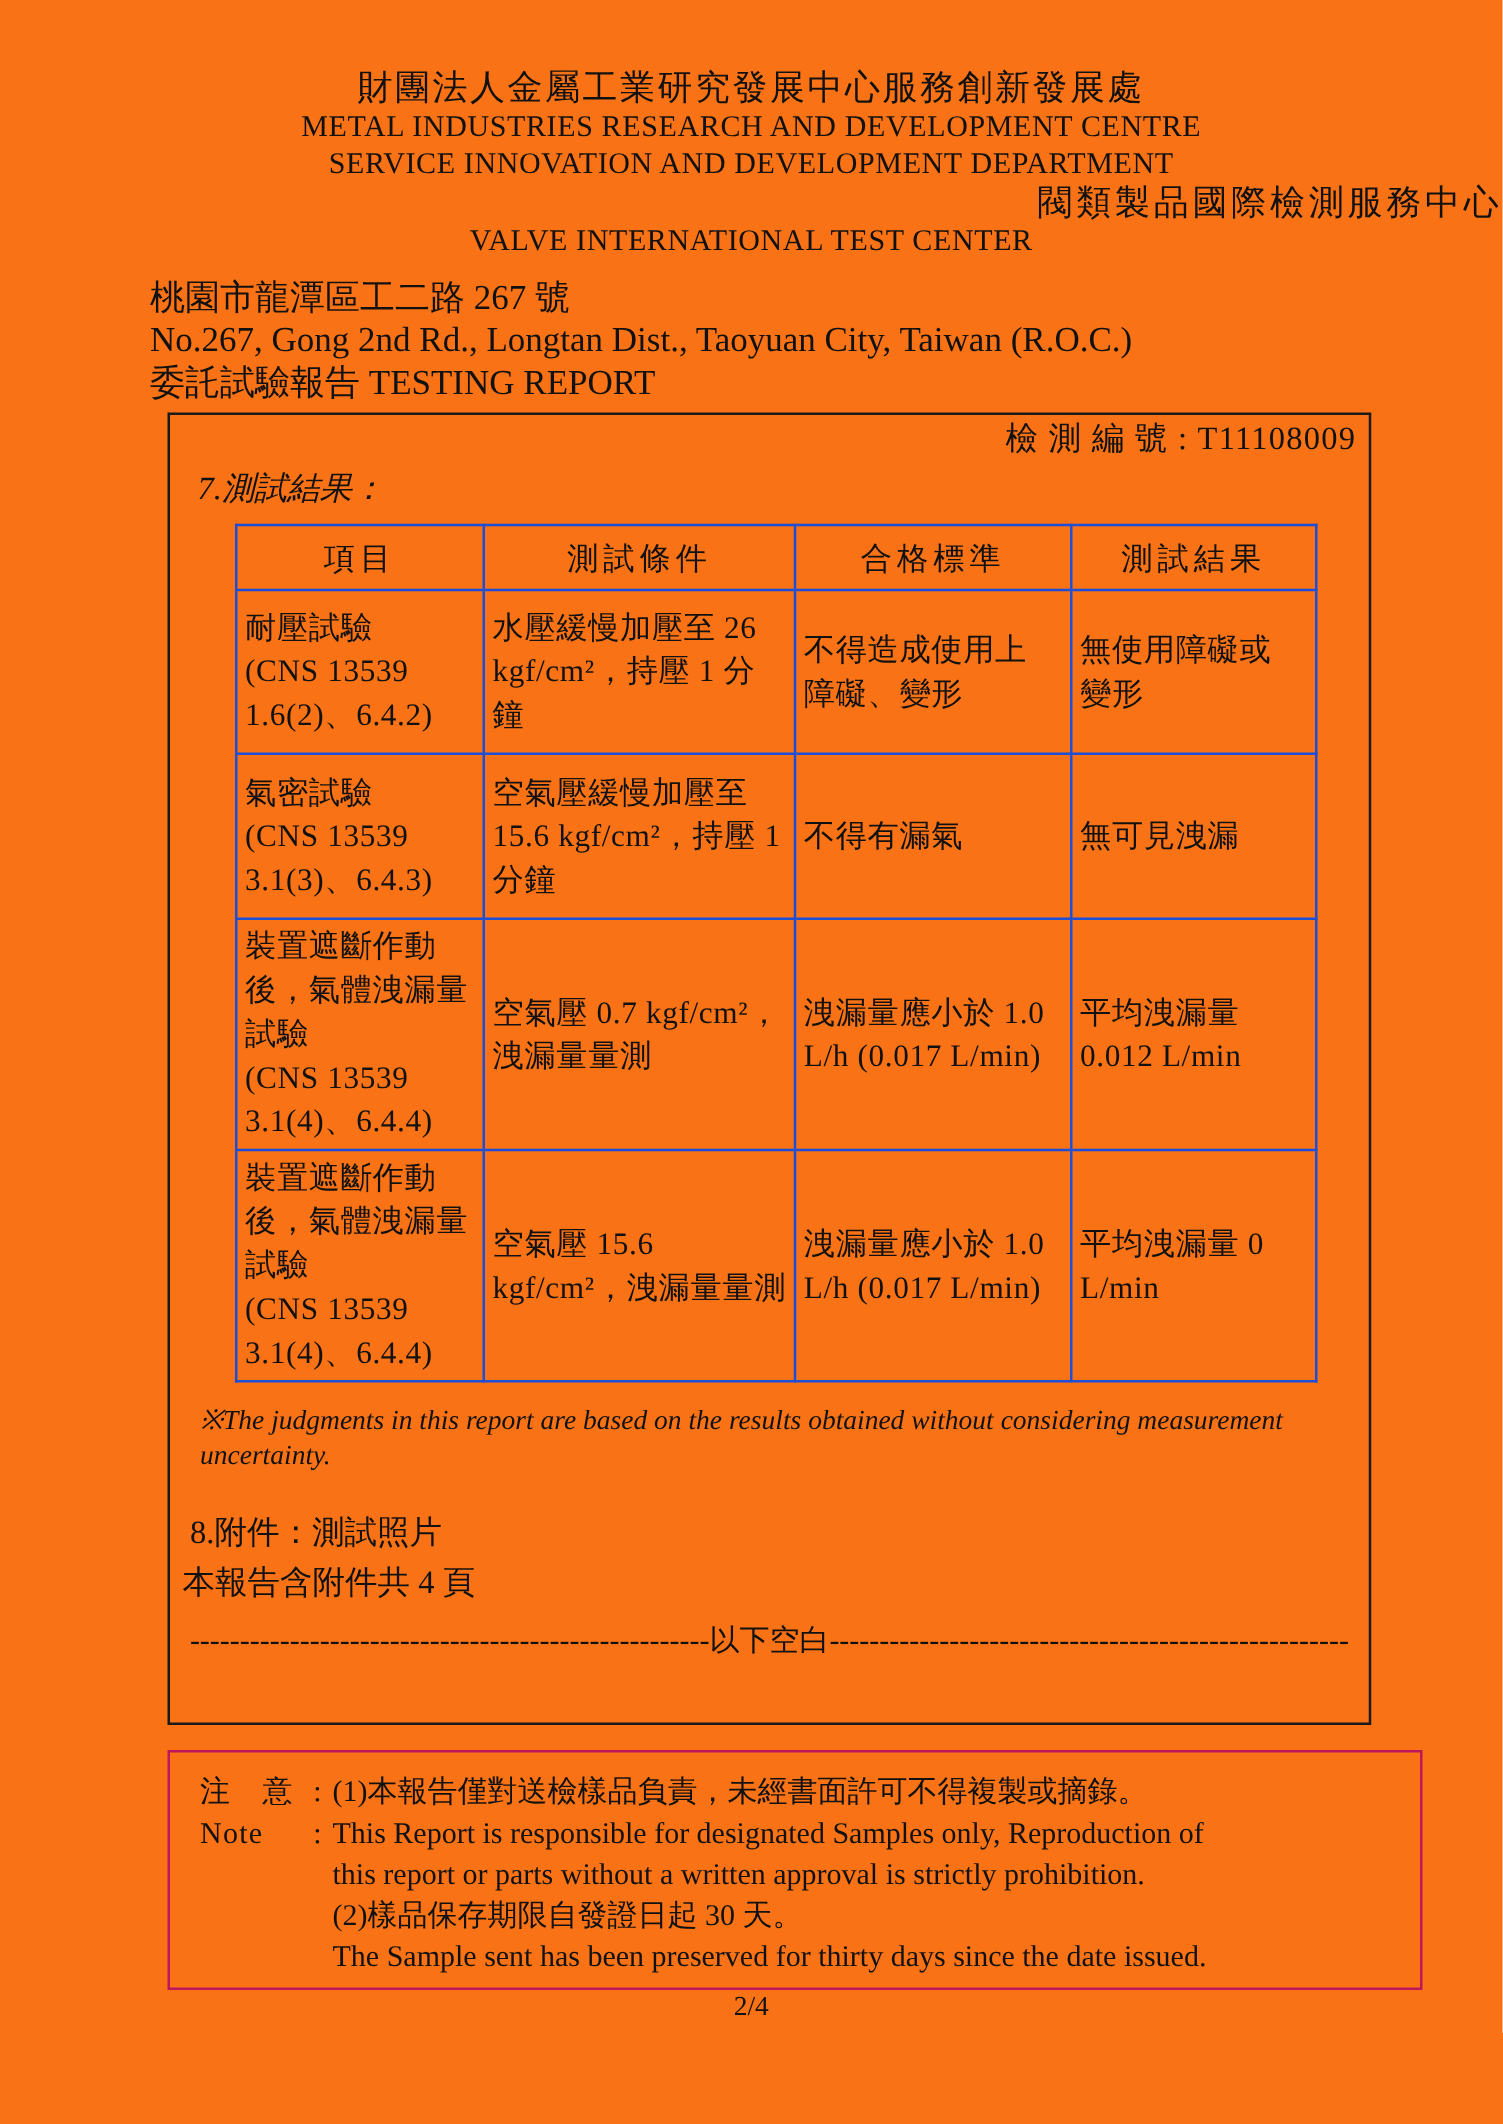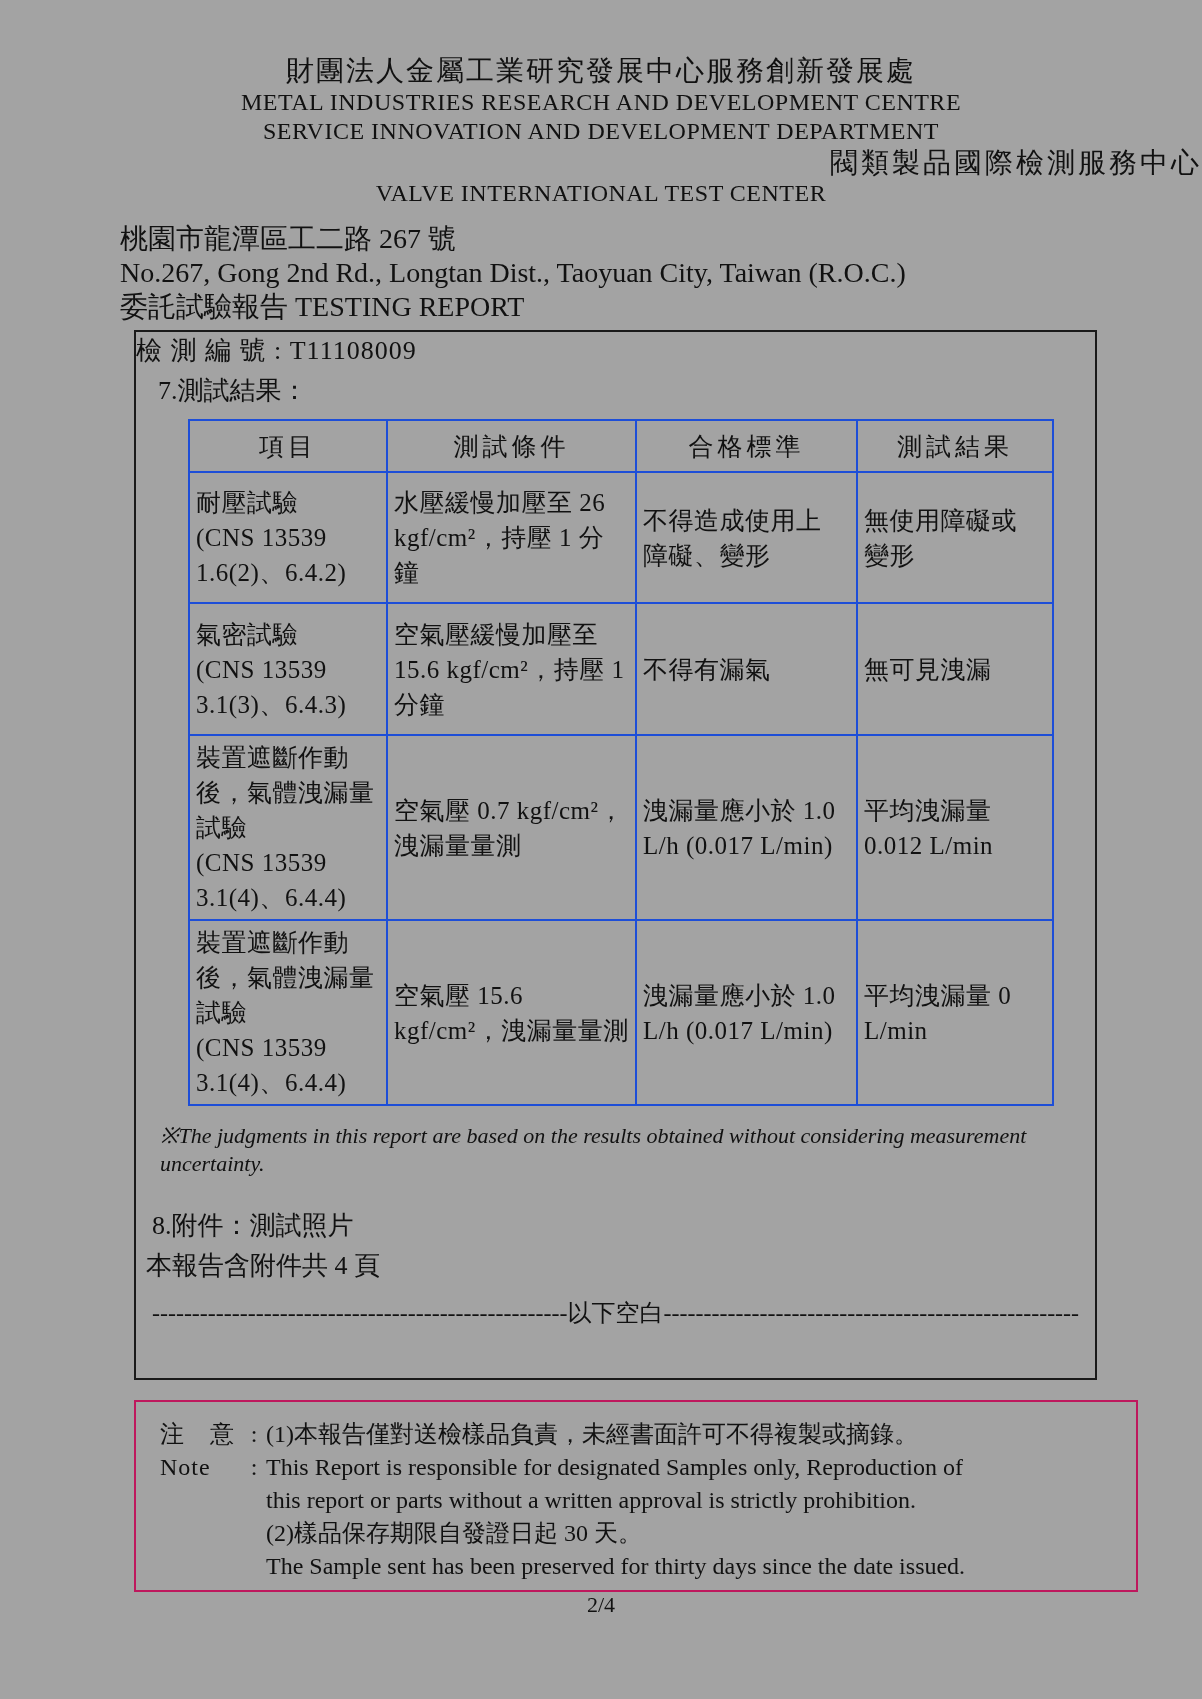--- a/index.html
+++ b/index.html
@@ -1,21 +1,21 @@
 <!DOCTYPE html>
 <html><head>
 <meta charset="utf-8">
 <style>
   html, body { margin: 0; padding: 0; background: #e8e8e8; }
   .page {
     position: relative;
     width: 1202px;
     height: 1699px;
     margin: 0 auto;
-    background: #a3a3a3;
+    background: #f97316;
     color: #111111;
     font-family: "Liberation Serif", "DejaVu Serif", serif;
     overflow: hidden;
   }
   
   .letterhead { text-align: center; padding-top: 54px; }
   .lh-zh-1 { font-size: 28px; line-height: 34px; letter-spacing: 2px; }
   .lh-en   { font-size: 24px; line-height: 29px; letter-spacing: 0.5px; }
   .lh-zh-2 { font-size: 28px; line-height: 33px; letter-spacing: 3px; text-align: right; }
 
@@ -24,26 +24,27 @@
 
   
   .report-box {
     box-sizing: border-box;
     margin: 6px 0 0 134px;
     width: 963px;
     height: 1050px;
     border: 2px solid #1a1a1a;
   }
   .report-no {
+    text-align: right;
     font-size: 26px;
     line-height: 32px;
     padding: 3px 10px 0 0;
     letter-spacing: 1px;
   }
-  .sec7-title { font-size: 26px; margin: 6px 0 0 22px; line-height: 36px; }
+  .sec7-title { font-size: 26px; margin: 6px 0 0 22px; line-height: 36px; font-style: italic; }
 
   table.results {
     border-collapse: collapse;
     table-layout: fixed;
     width: 864px;
     margin: 10px 0 0 52px;
   }
   table.results th, table.results td {
     border: 2px solid #1d4ed8;
     font-size: 25px;

